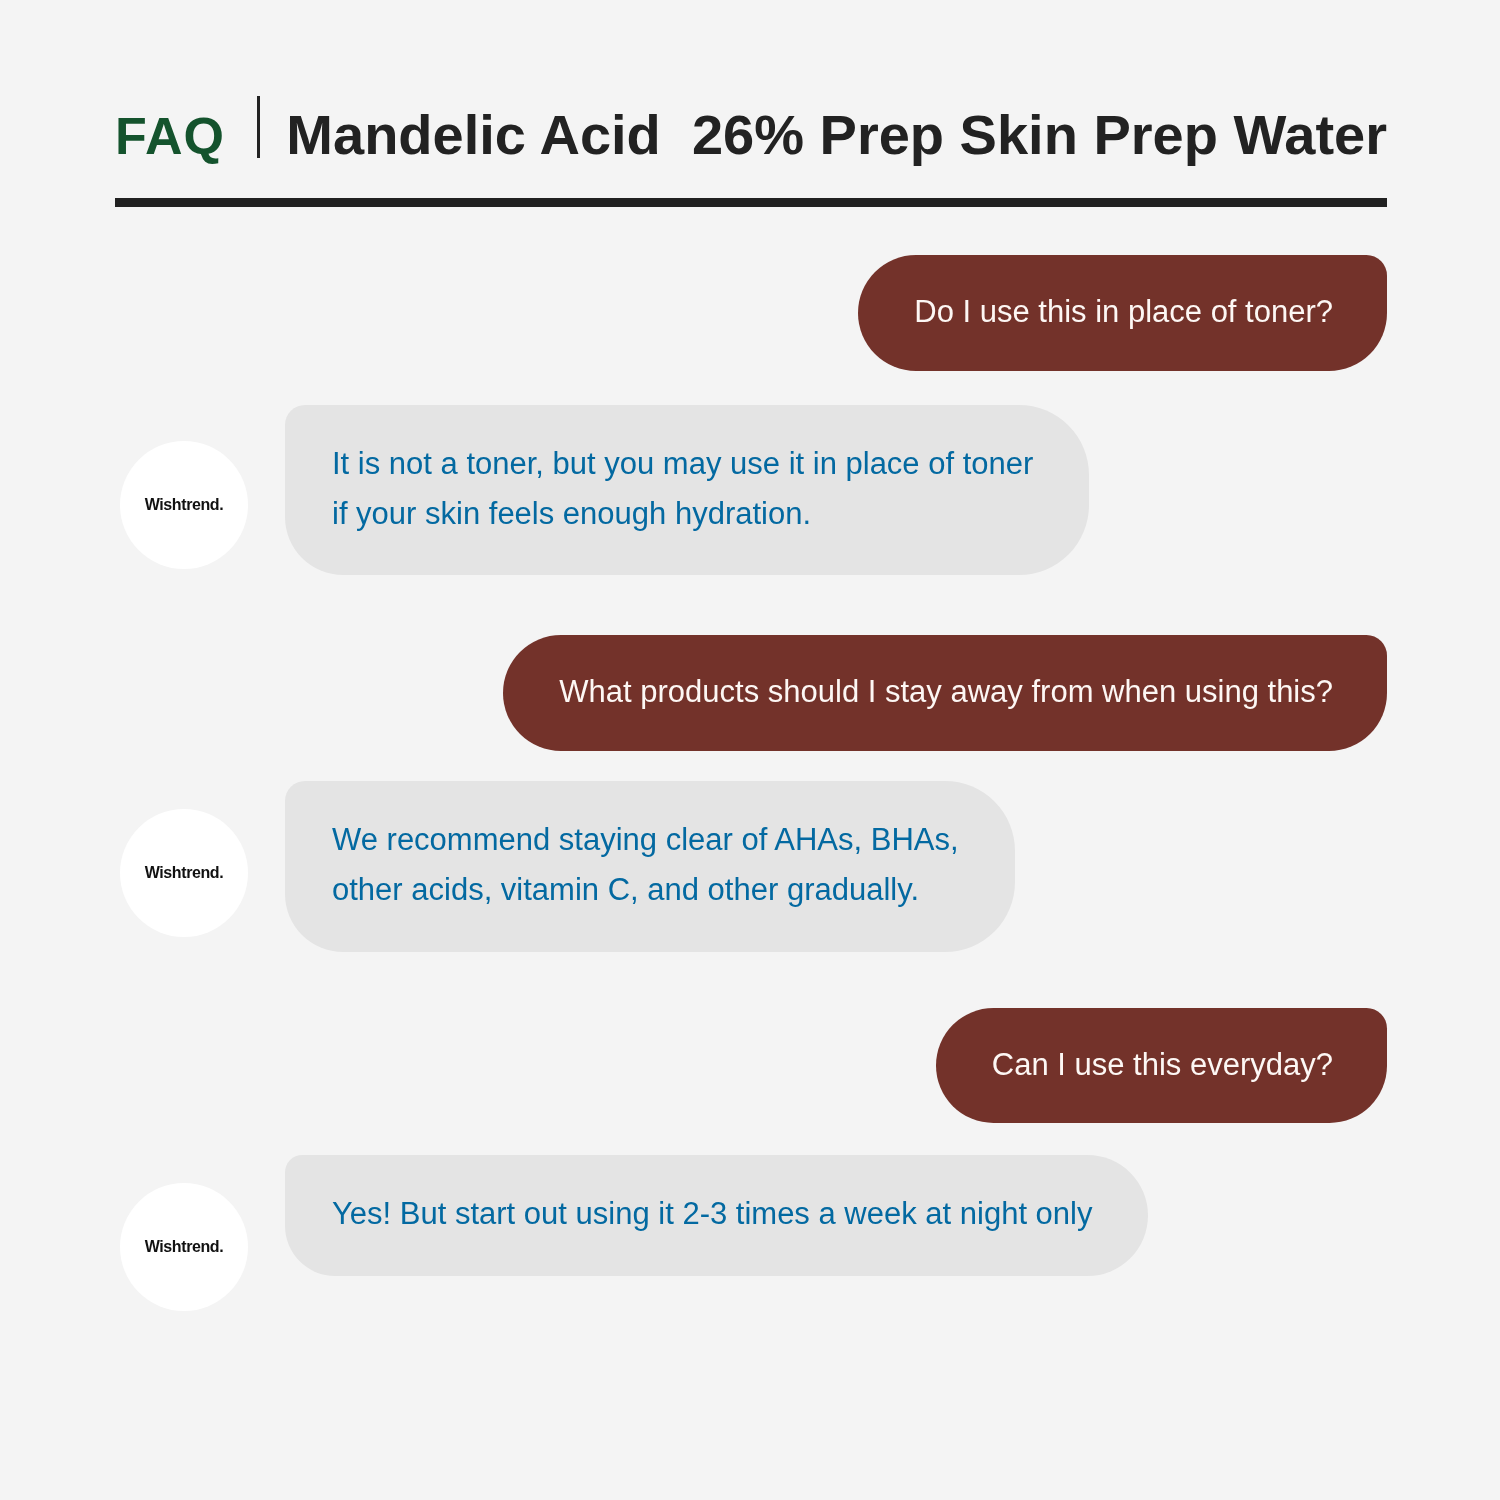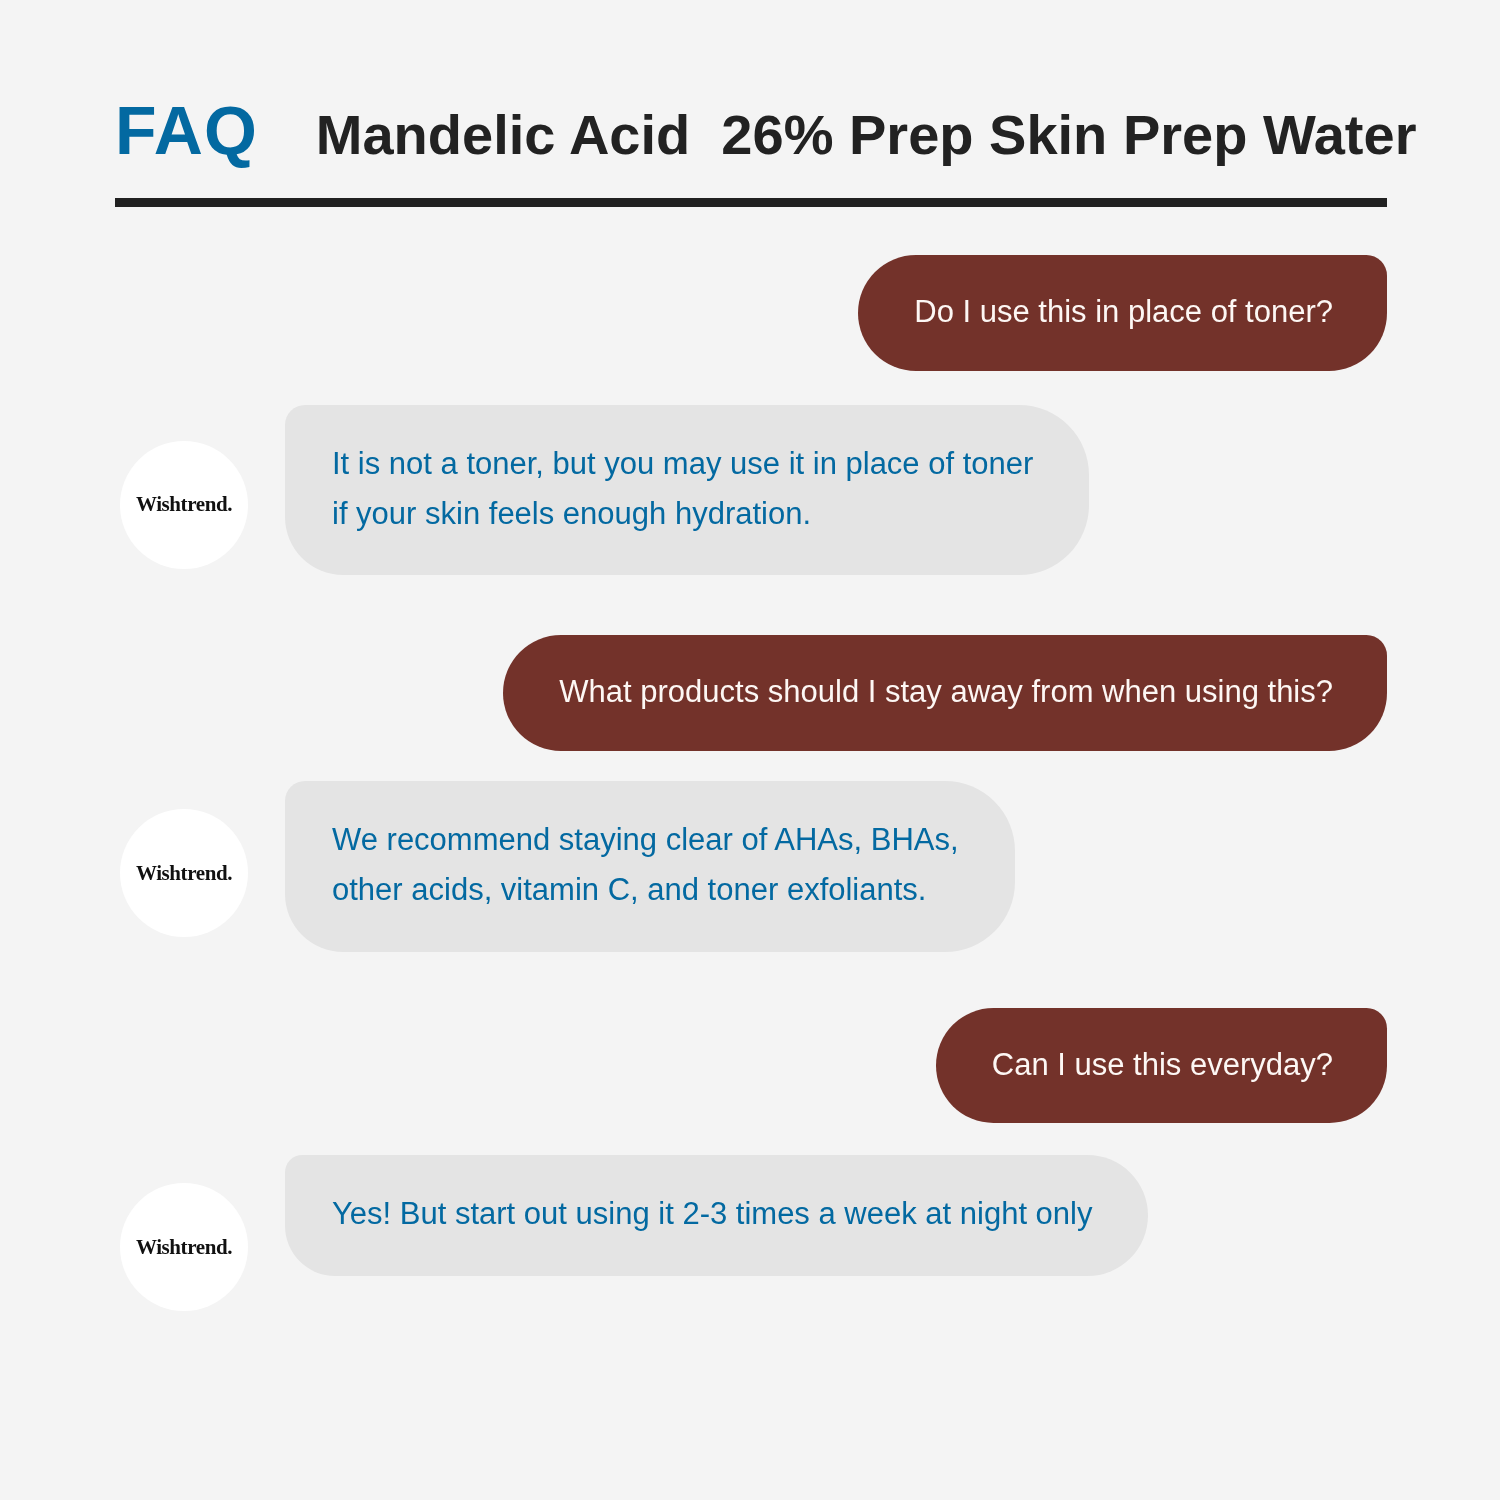--- a/index.html
+++ b/index.html
@@ -32,24 +32,24 @@
   }
 
   .header-row {
     display: flex;
     align-items: baseline;
     white-space: nowrap;
   }
 
   .faq-word {
     font-family: "Liberation Sans", sans-serif;
-    font-size: 68px;
+    font-size: 52px;
     font-weight: 700;
     letter-spacing: 1px;
-    color: #0369a1;
+    color: #14532d;
     line-height: 1;
   }
 
   .faq-sep {
     display: inline-block;
     width: 7px;
     height: 62px;
     background: #222222;
     margin: 0 26px 0 32px;
     transform: translateY(4px);
@@ -118,22 +118,22 @@
     min-width: 128px;
     border-radius: 50%;
     background: #ffffff;
     display: flex;
     align-items: center;
     justify-content: center;
     margin-right: 37px;
   }
 
   .avatar-label {
-    font-family: Liberation Serif, serif;
-    font-size: 21px;
+    font-family: Liberation Sans, sans-serif;
+    font-size: 16px;
     font-weight: 700;
     color: #111111;
     letter-spacing: -0.4px;
     text-align: right;
   }
 
   .bubble-answer {
     background: #e4e4e4;
     color: #0369a1;
     font-size: 31px;
@@ -200,21 +200,21 @@
       <div class="row-question">
         <div class="bubble-question">What products should I stay away from when using this?</div>
       </div>
       <div class="gap-qa-2"></div>
       <div class="row-answer">
         <div class="avatar">
           <span class="avatar-label">Wishtrend.</span>
         </div>
         <div class="bubble-answer">
           <span class="line">We recommend staying clear of AHAs, BHAs,</span>
-          <span class="line">other acids, vitamin C, and toner exfoliants.</span>
+          <span class="line">other acids, vitamin C, and other gradually.</span>
         </div>
       </div>
     </div>
 
     <div class="qa-group group-3 g3">
       <div class="row-question">
         <div class="bubble-question">Can I use this everyday?</div>
       </div>
       <div class="gap-qa-3"></div>
       <div class="row-answer">

